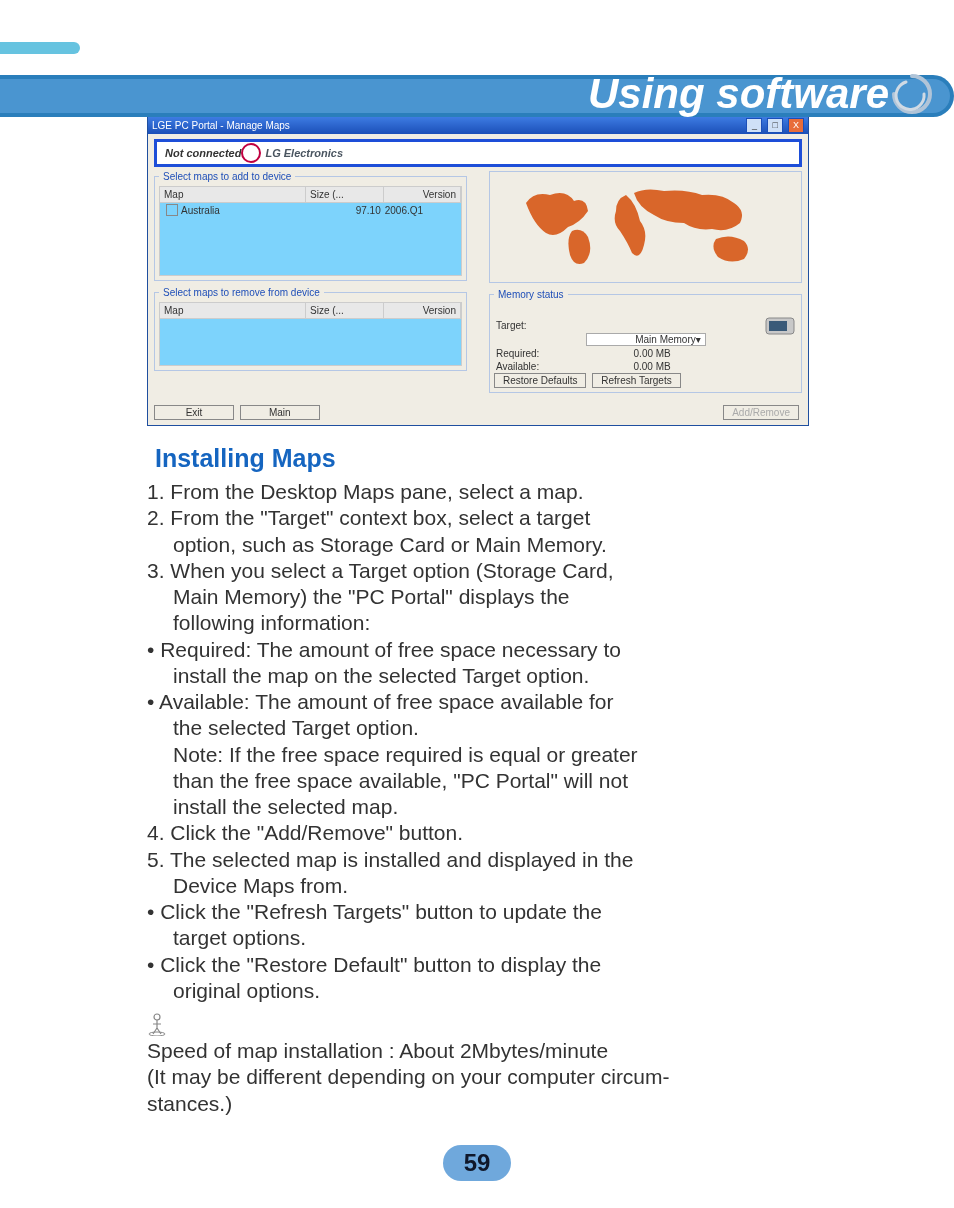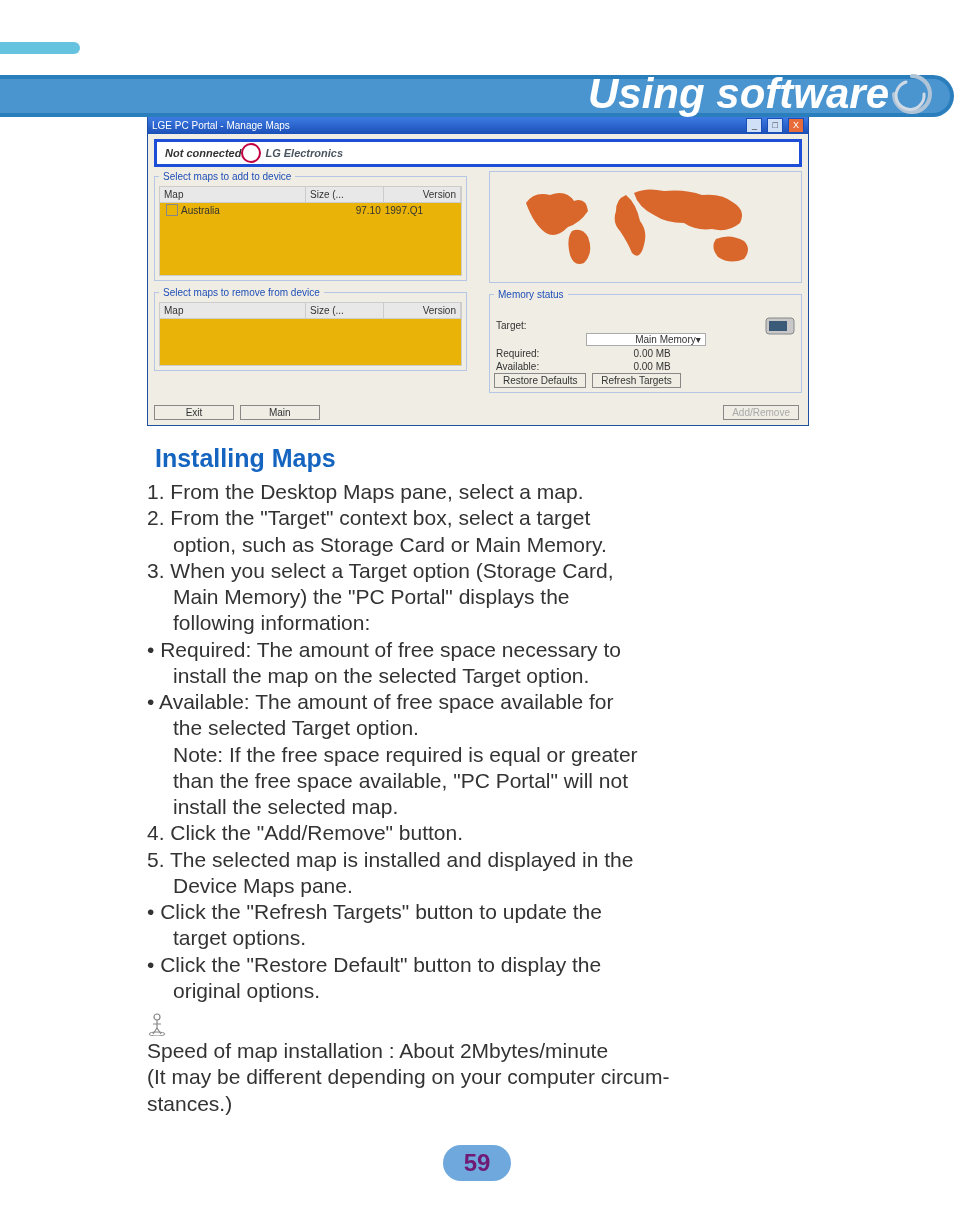--- a/index.html
+++ b/index.html
@@ -136,21 +136,21 @@
     border: 1px solid #b5c7e5;
     margin: 0 0 6px 0;
     padding: 4px;
   }
   legend {
     color: #1f4fb8;
     font-size: 10px;
     padding: 0 4px;
   }
   .map-table {
-    background: #eab308;
+    background: #7dd3fc;
     border: 1px solid #ccc;
     height: 88px;
   }
   .map-header {
     display: flex;
     background: #e8e8e8;
     font-size: 10px;
     border-bottom: 1px solid #ccc;
   }
   .map-header div {
@@ -252,21 +252,21 @@
     height: 24px;
     margin: 8px 0 2px 0;
     display: block;
   }
   .page-num {
     margin: 28px auto 20px auto;
     width: 68px;
     height: 36px;
     background: #6fa8dc;
     border-radius: 18px;
-    color: #701a75;
+    color: #0f172a;
     font-size: 24px;
     font-weight: bold;
     display: flex;
     align-items: center;
     justify-content: center;
   }
 </style>
 </head>
 <body>
 
@@ -310,21 +310,21 @@
               <div class="mh-map">Map</div>
               <div class="mh-size">Size (...</div>
               <div class="mh-ver">Version</div>
             </div>
             <div class="map-row">
               <div class="mr-map">
                   <span class="cb"></span>
                   <span>Australia</span>
                 </div>
               <div class="mr-size">97.10</div>
-              <div class="mr-ver">1997.Q1</div>
+              <div class="mr-ver">2006.Q1</div>
             </div>
           </div>
         </fieldset>
         <fieldset>
           <legend>Select maps to remove from device</legend>
           <div class="map-table remove-table">
             <div class="map-header">
               <div class="mh-map">Map</div>
               <div class="mh-size">Size (...</div>
               <div class="mh-ver">Version</div>
@@ -396,21 +396,21 @@
         <p class="line indent">following information:</p>
         <p class="line">• Required: The amount of free space necessary to</p>
         <p class="line indent">install the map on the selected Target option.</p>
         <p class="line">• Available: The amount of free space available for</p>
         <p class="line indent">the selected Target option.</p>
         <p class="line indent">Note: If the free space required is equal or greater</p>
         <p class="line indent">than the free space available, "PC Portal" will not</p>
         <p class="line indent">install the selected map.</p>
         <p class="line">4. Click the "Add/Remove" button.</p>
         <p class="line">5. The selected map is installed and displayed in the</p>
-        <p class="line indent">Device Maps pane.</p>
+        <p class="line indent">Device Maps from.</p>
         <p class="line">• Click the "Refresh Targets" button to update the</p>
         <p class="line indent">target options.</p>
         <p class="line">• Click the "Restore Default" button to display the</p>
         <p class="line indent">original options.</p>
       </div>
     <span class="note-icon">
       <svg viewBox="0 0 20 24">
           <circle cx="10" cy="5" r="3" fill="none" stroke="#888" stroke-width="1.2"></circle>
           <path d="M10 8 L10 16 M6 12 L14 12 M10 16 L6 22 M10 16 L14 22" stroke="#888" stroke-width="1.2" fill="none"></path>
           <ellipse cx="10" cy="22" rx="8" ry="2" fill="none" stroke="#888" stroke-width="1"></ellipse>

